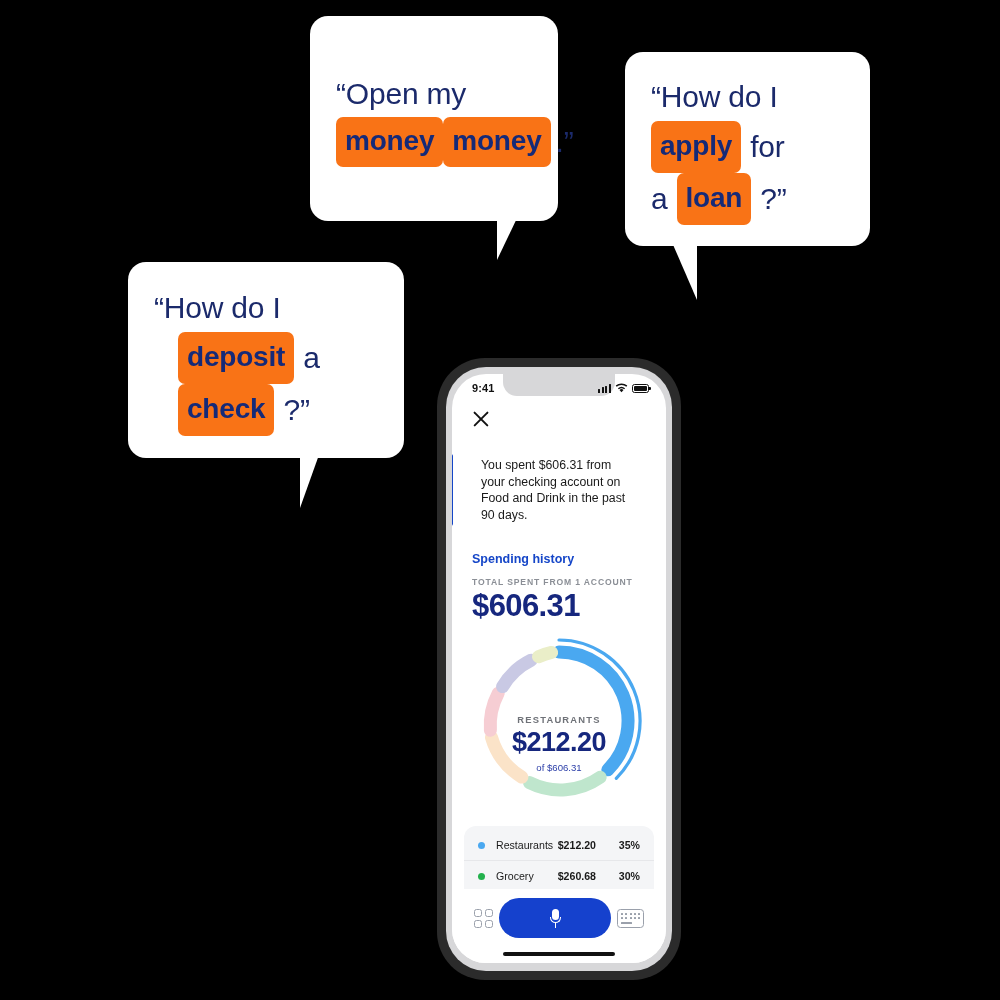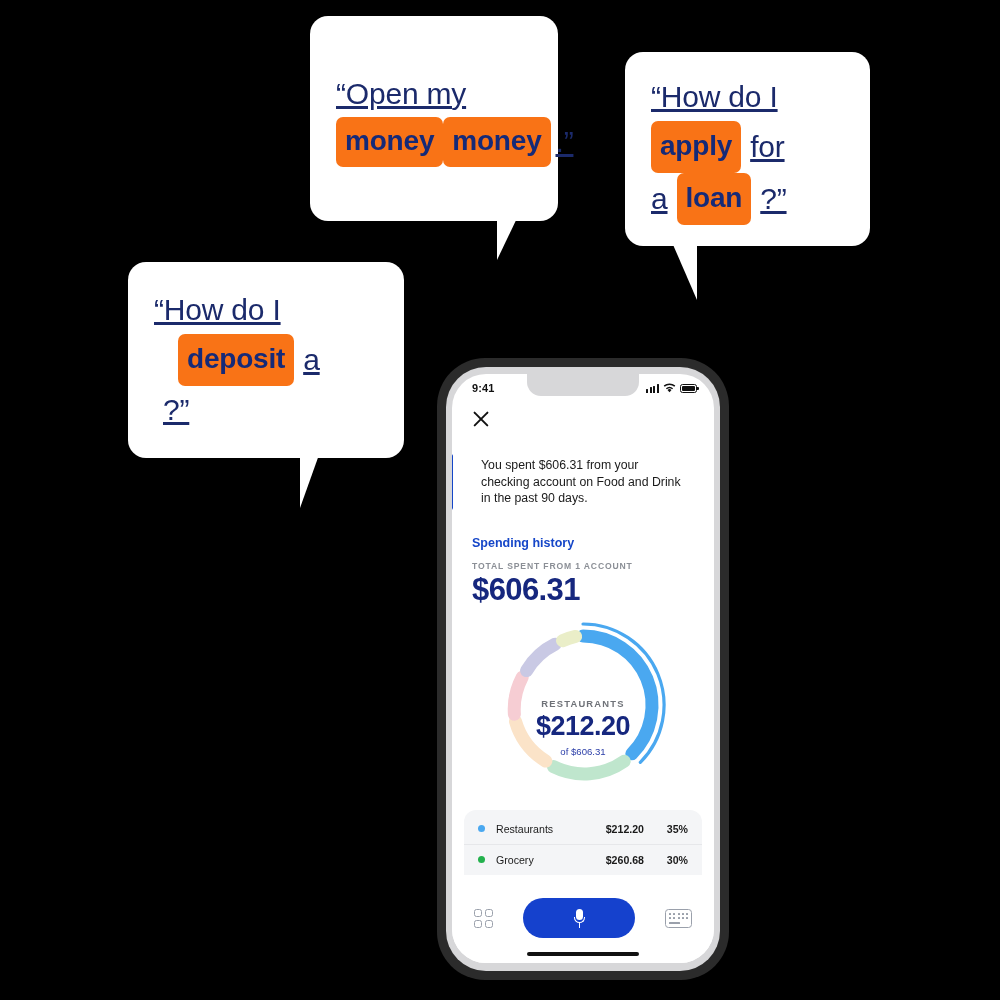--- a/index.html
+++ b/index.html
@@ -24,21 +24,21 @@
   }
   .bubble .lines{padding:0 26px;}
   .bline{
     white-space:nowrap;
     color:#1b2a6b;
     font-weight:400;
     letter-spacing:-0.2px;
     display:flex;
     align-items:center;
   }
-  .bline .pad{display:inline-block;text-decoration:underline;}
+  .bline .pad{display:inline-block;}
   .hl{
     background:#f97316;
     color:#152a78;
     font-weight:700;
     border-radius:7px;
     padding:1px 9px 3px 9px;
     display:inline-block;
   }
   .sp{display:inline-block;width:9px;}
   .tail{position:absolute;width:0;height:0;}
@@ -72,21 +72,21 @@
   #tail-deposit{
     left:300px;top:452px;
     border-left:20px solid #ffffff;
     border-bottom:56px solid transparent;
     border-right:22px solid transparent;
   }
 
   
   #phone{
     position:absolute;left:437px;top:358px;
-    width:292px;height:622px;
+    width:244px;height:622px;
     background:#2b2b2b;
     border-radius:48px;
     padding:9px;
     box-sizing:border-box;
   }
   #phone-bezel{
     width:100%;height:100%;
     background:#d7d7d9;
     border-radius:40px;
     padding:7px 6px 8px 6px;
@@ -268,20 +268,21 @@
   <div class="bubble" id="bubble-deposit">
     <div class="lines">
       <div class="bline">
         <span class="pad">“How do I</span>
       </div>
       <div class="bline">
         <span class="hl">deposit</span>
         <span class="pad" style="margin-left:9px">a</span>
       </div>
       <div class="bline">
+        <span class="hl">check</span>
         <span class="pad" style="margin-left:9px">?”</span>
       </div>
     </div>
   </div>
   <div class="tail" id="tail-deposit"></div>
 
   <div id="phone">
     <div id="phone-bezel">
       <div id="phone-screen">
 

